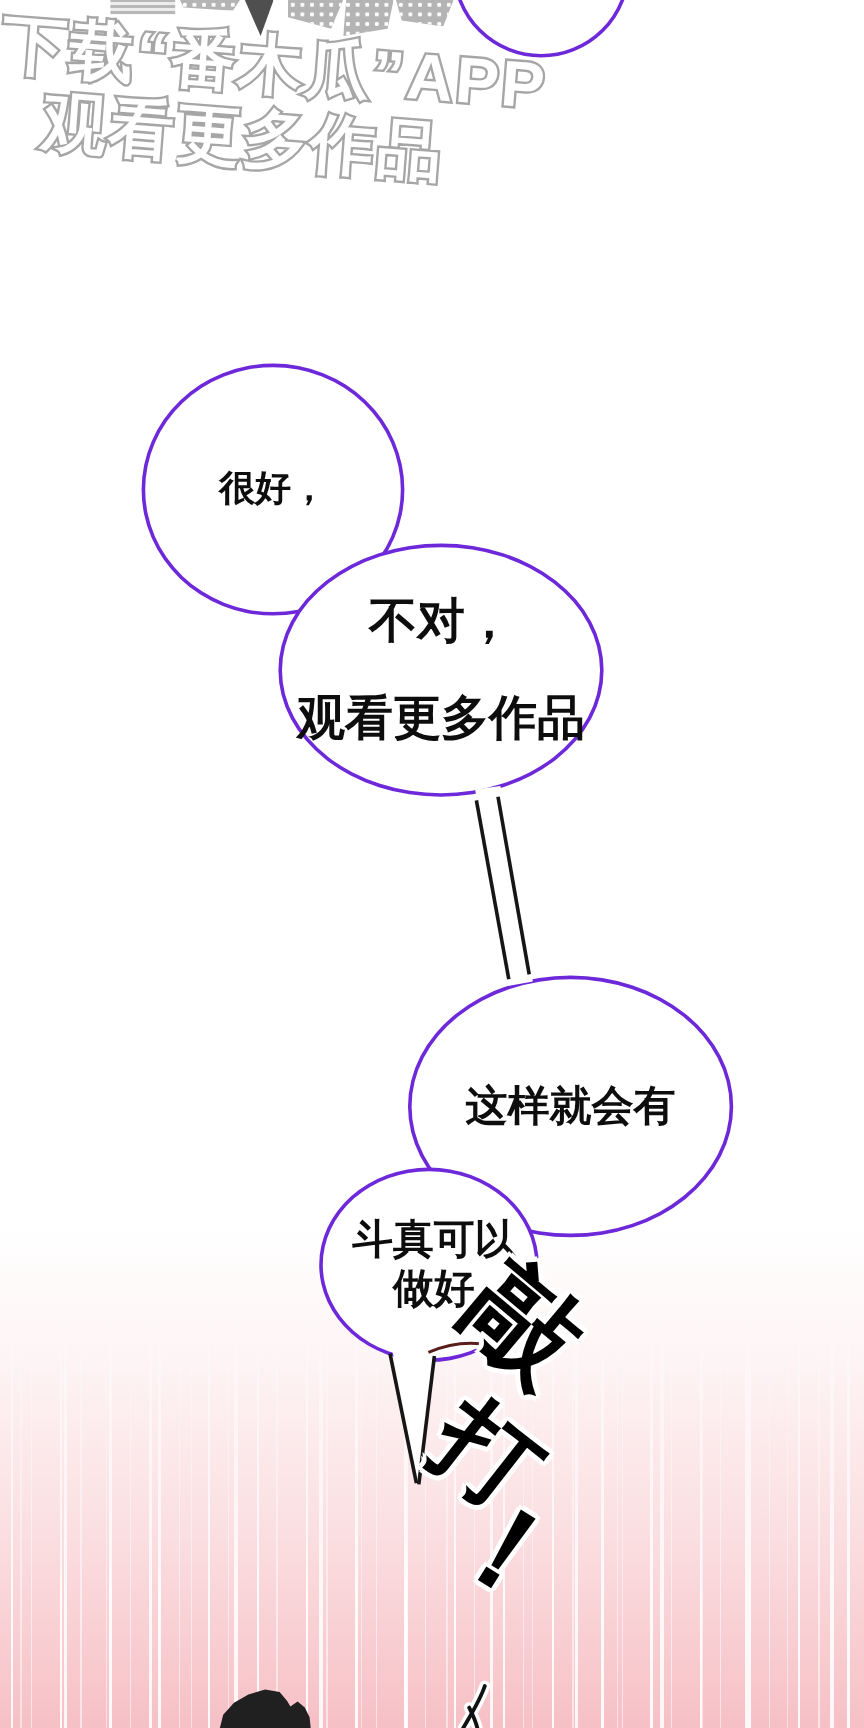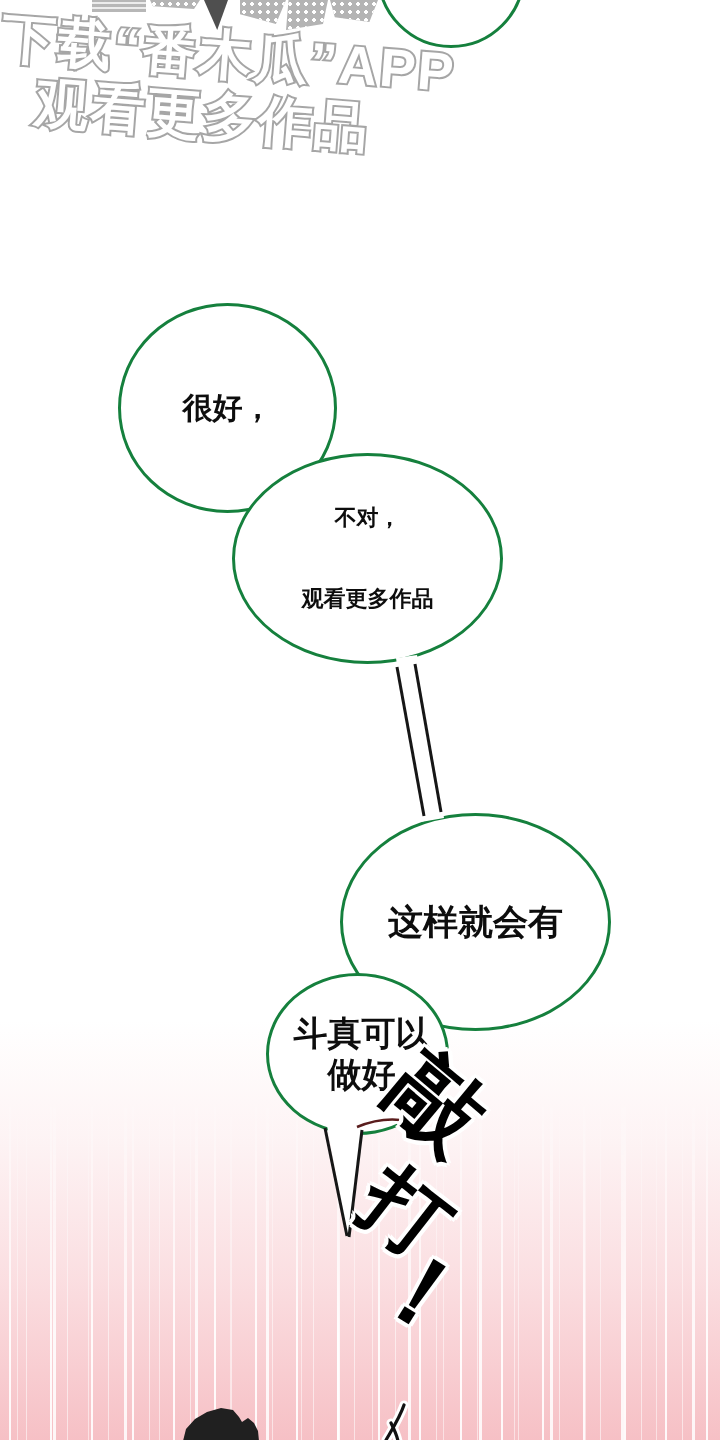--- a/index.html
+++ b/index.html
@@ -64,28 +64,28 @@
     -webkit-text-stroke:4px #a6a6a6;
     paint-order:stroke fill;
     font-weight:900;font-size:54px;line-height:1.0;
     letter-spacing:2px;white-space:nowrap;
   }
   .watermark .wm-line2{margin-left:38px;margin-top:8px;}
 
   
   .bubble{
     position:absolute;z-index:4;
-    background:#ffffff;border:3px solid #15803d;border-radius:50%;
+    background:#ffffff;border:3px solid #6d28d9;border-radius:50%;
     box-sizing:border-box;
     display:flex;flex-direction:column;align-items:center;justify-content:center;
     text-align:center;color:#0d0d0d;font-weight:700;
   }
   .bubble-top{left:377px;top:-100px;width:148px;height:148px;}
   .bubble-1{left:118px;top:303px;width:219px;height:210px;font-size:30px;line-height:38px;}
-  .bubble-2{left:232px;top:453px;width:271px;height:211px;font-size:22px;line-height:42px;gap:39px;}
+  .bubble-2{left:232px;top:453px;width:271px;height:211px;font-size:40px;line-height:42px;gap:39px;}
   .bubble-3{left:340px;top:813px;width:271px;height:218px;font-size:35px;line-height:44px;}
   .bubble-4{left:266px;top:973px;width:183px;height:162px;font-size:34px;line-height:41px;padding-left:8px;text-align:right;}
   .bubble span{display:block;white-space:nowrap;}
 
   
   .overlay-svg{left:0;top:0;width:720px;height:1440px;z-index:5;pointer-events:none;}
 
   
   .sfx-char{
     position:absolute;z-index:6;

